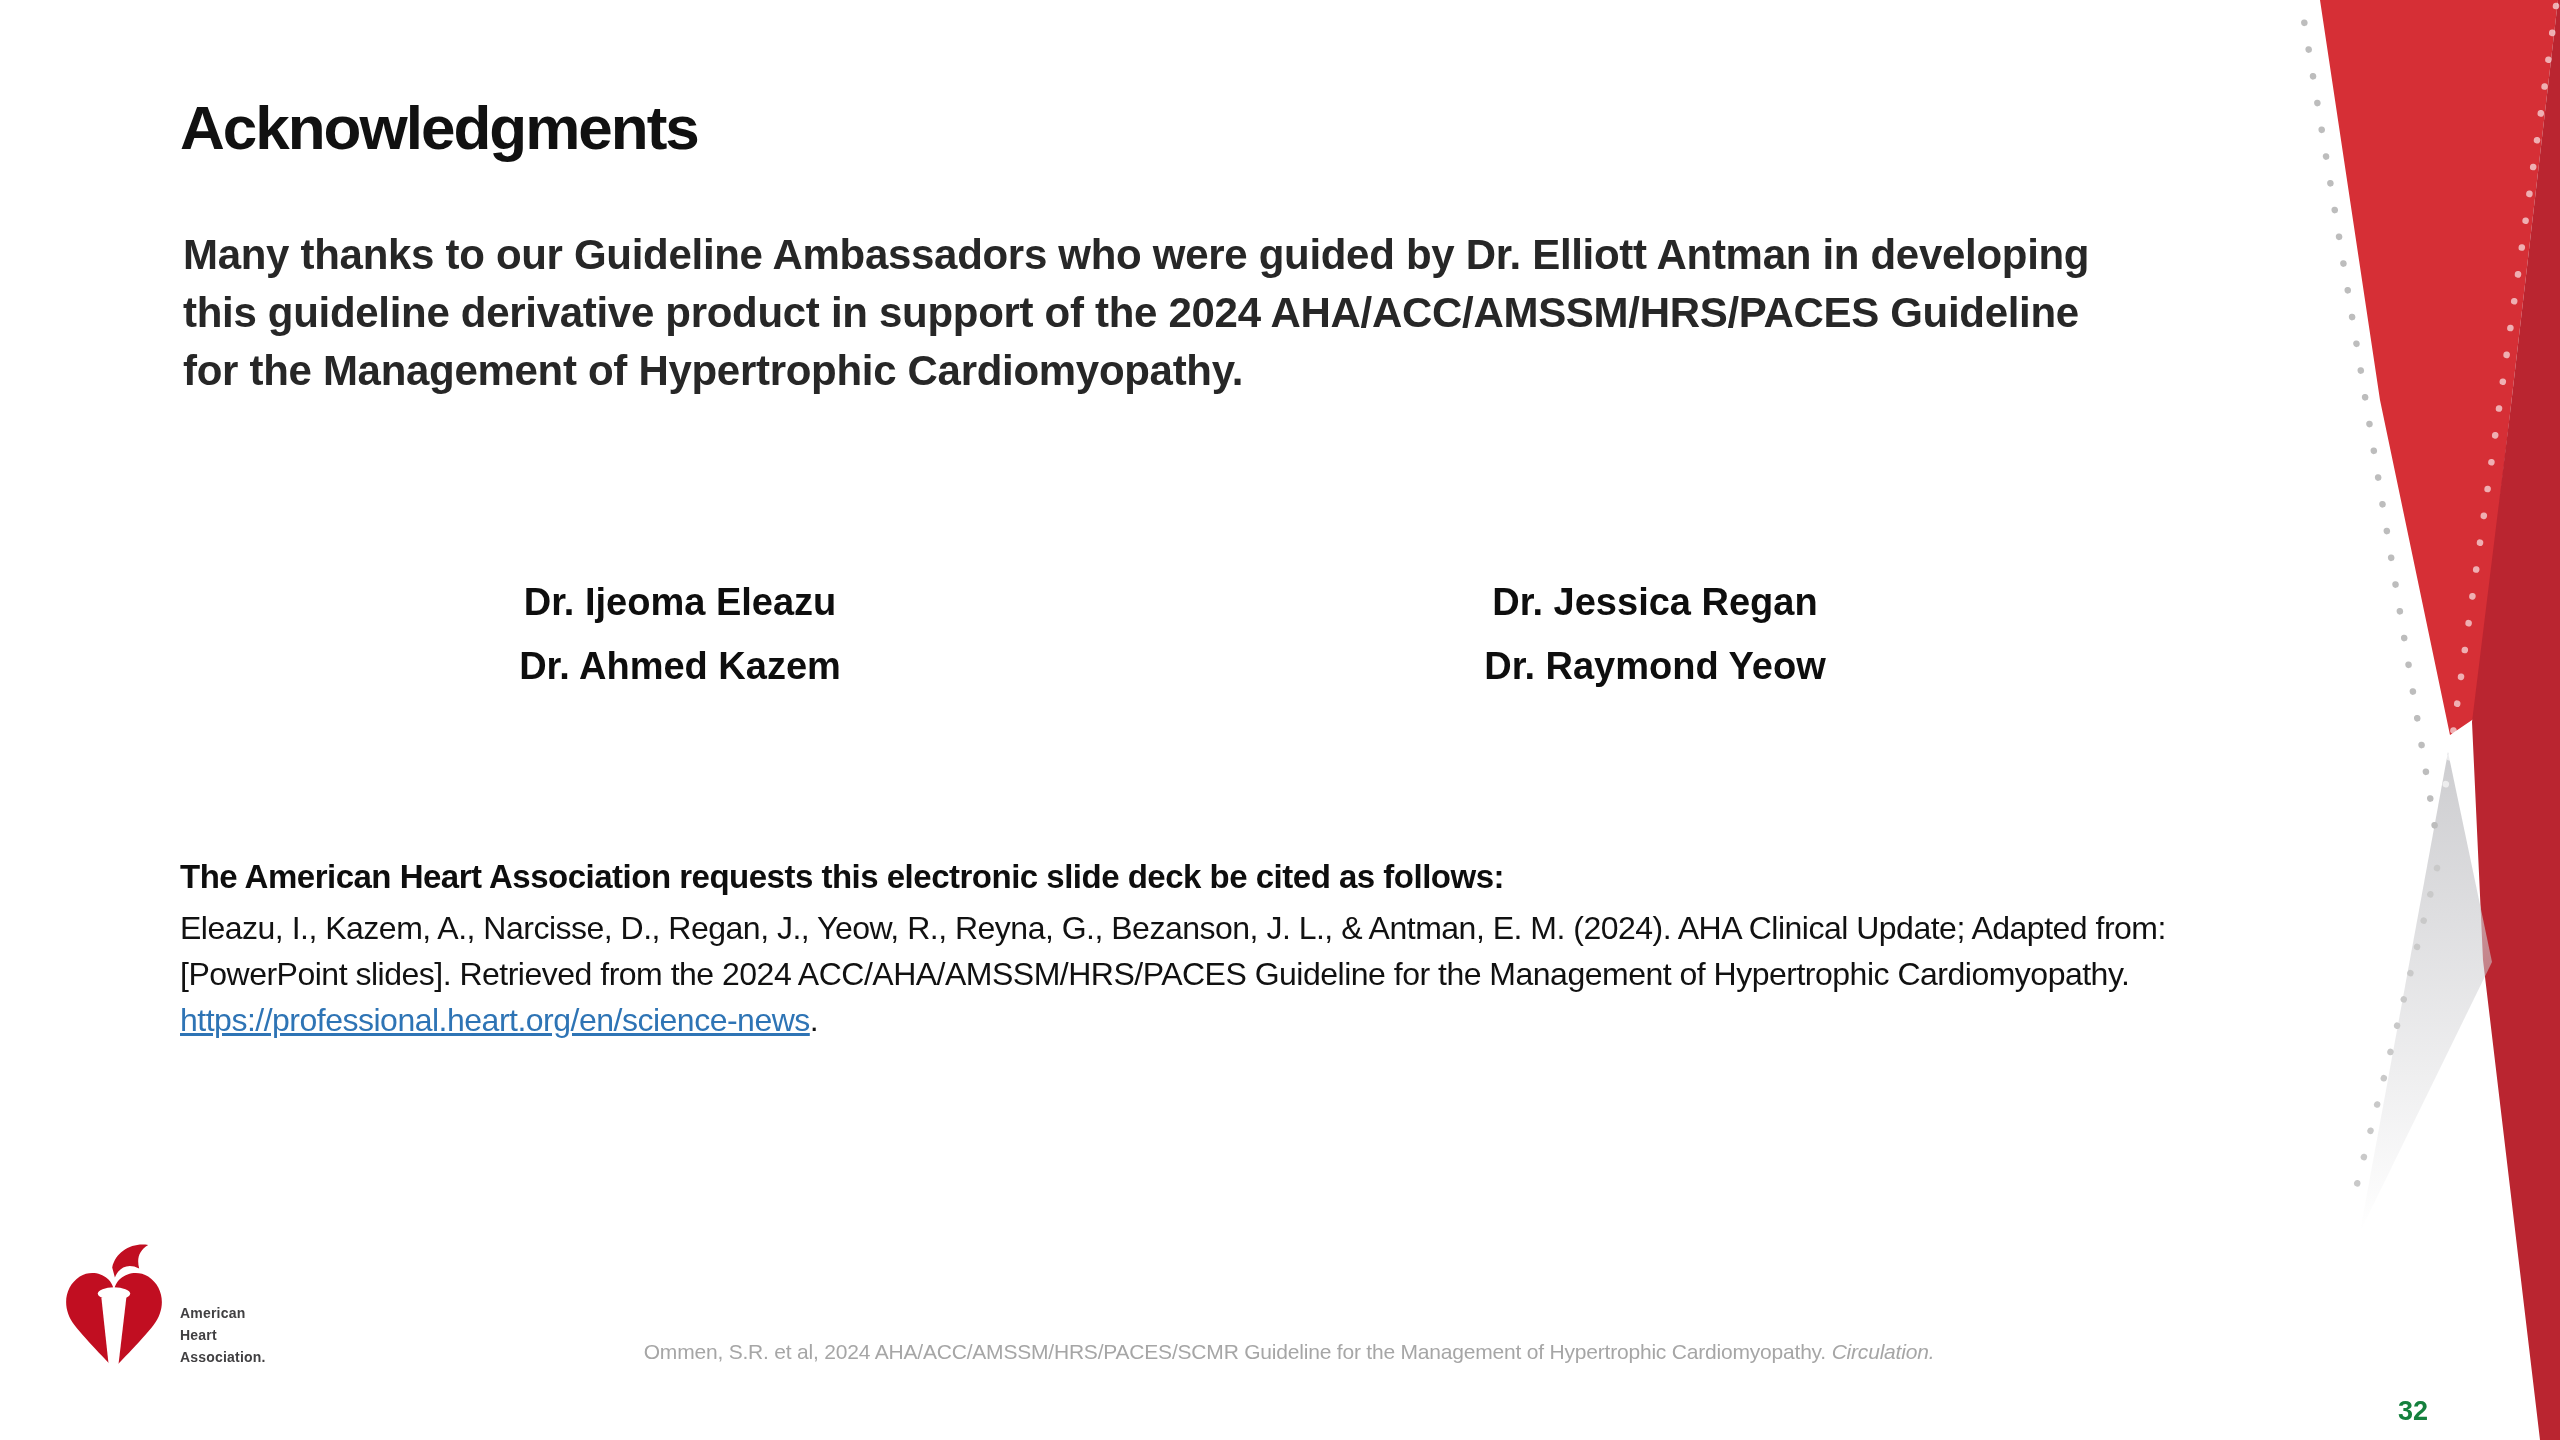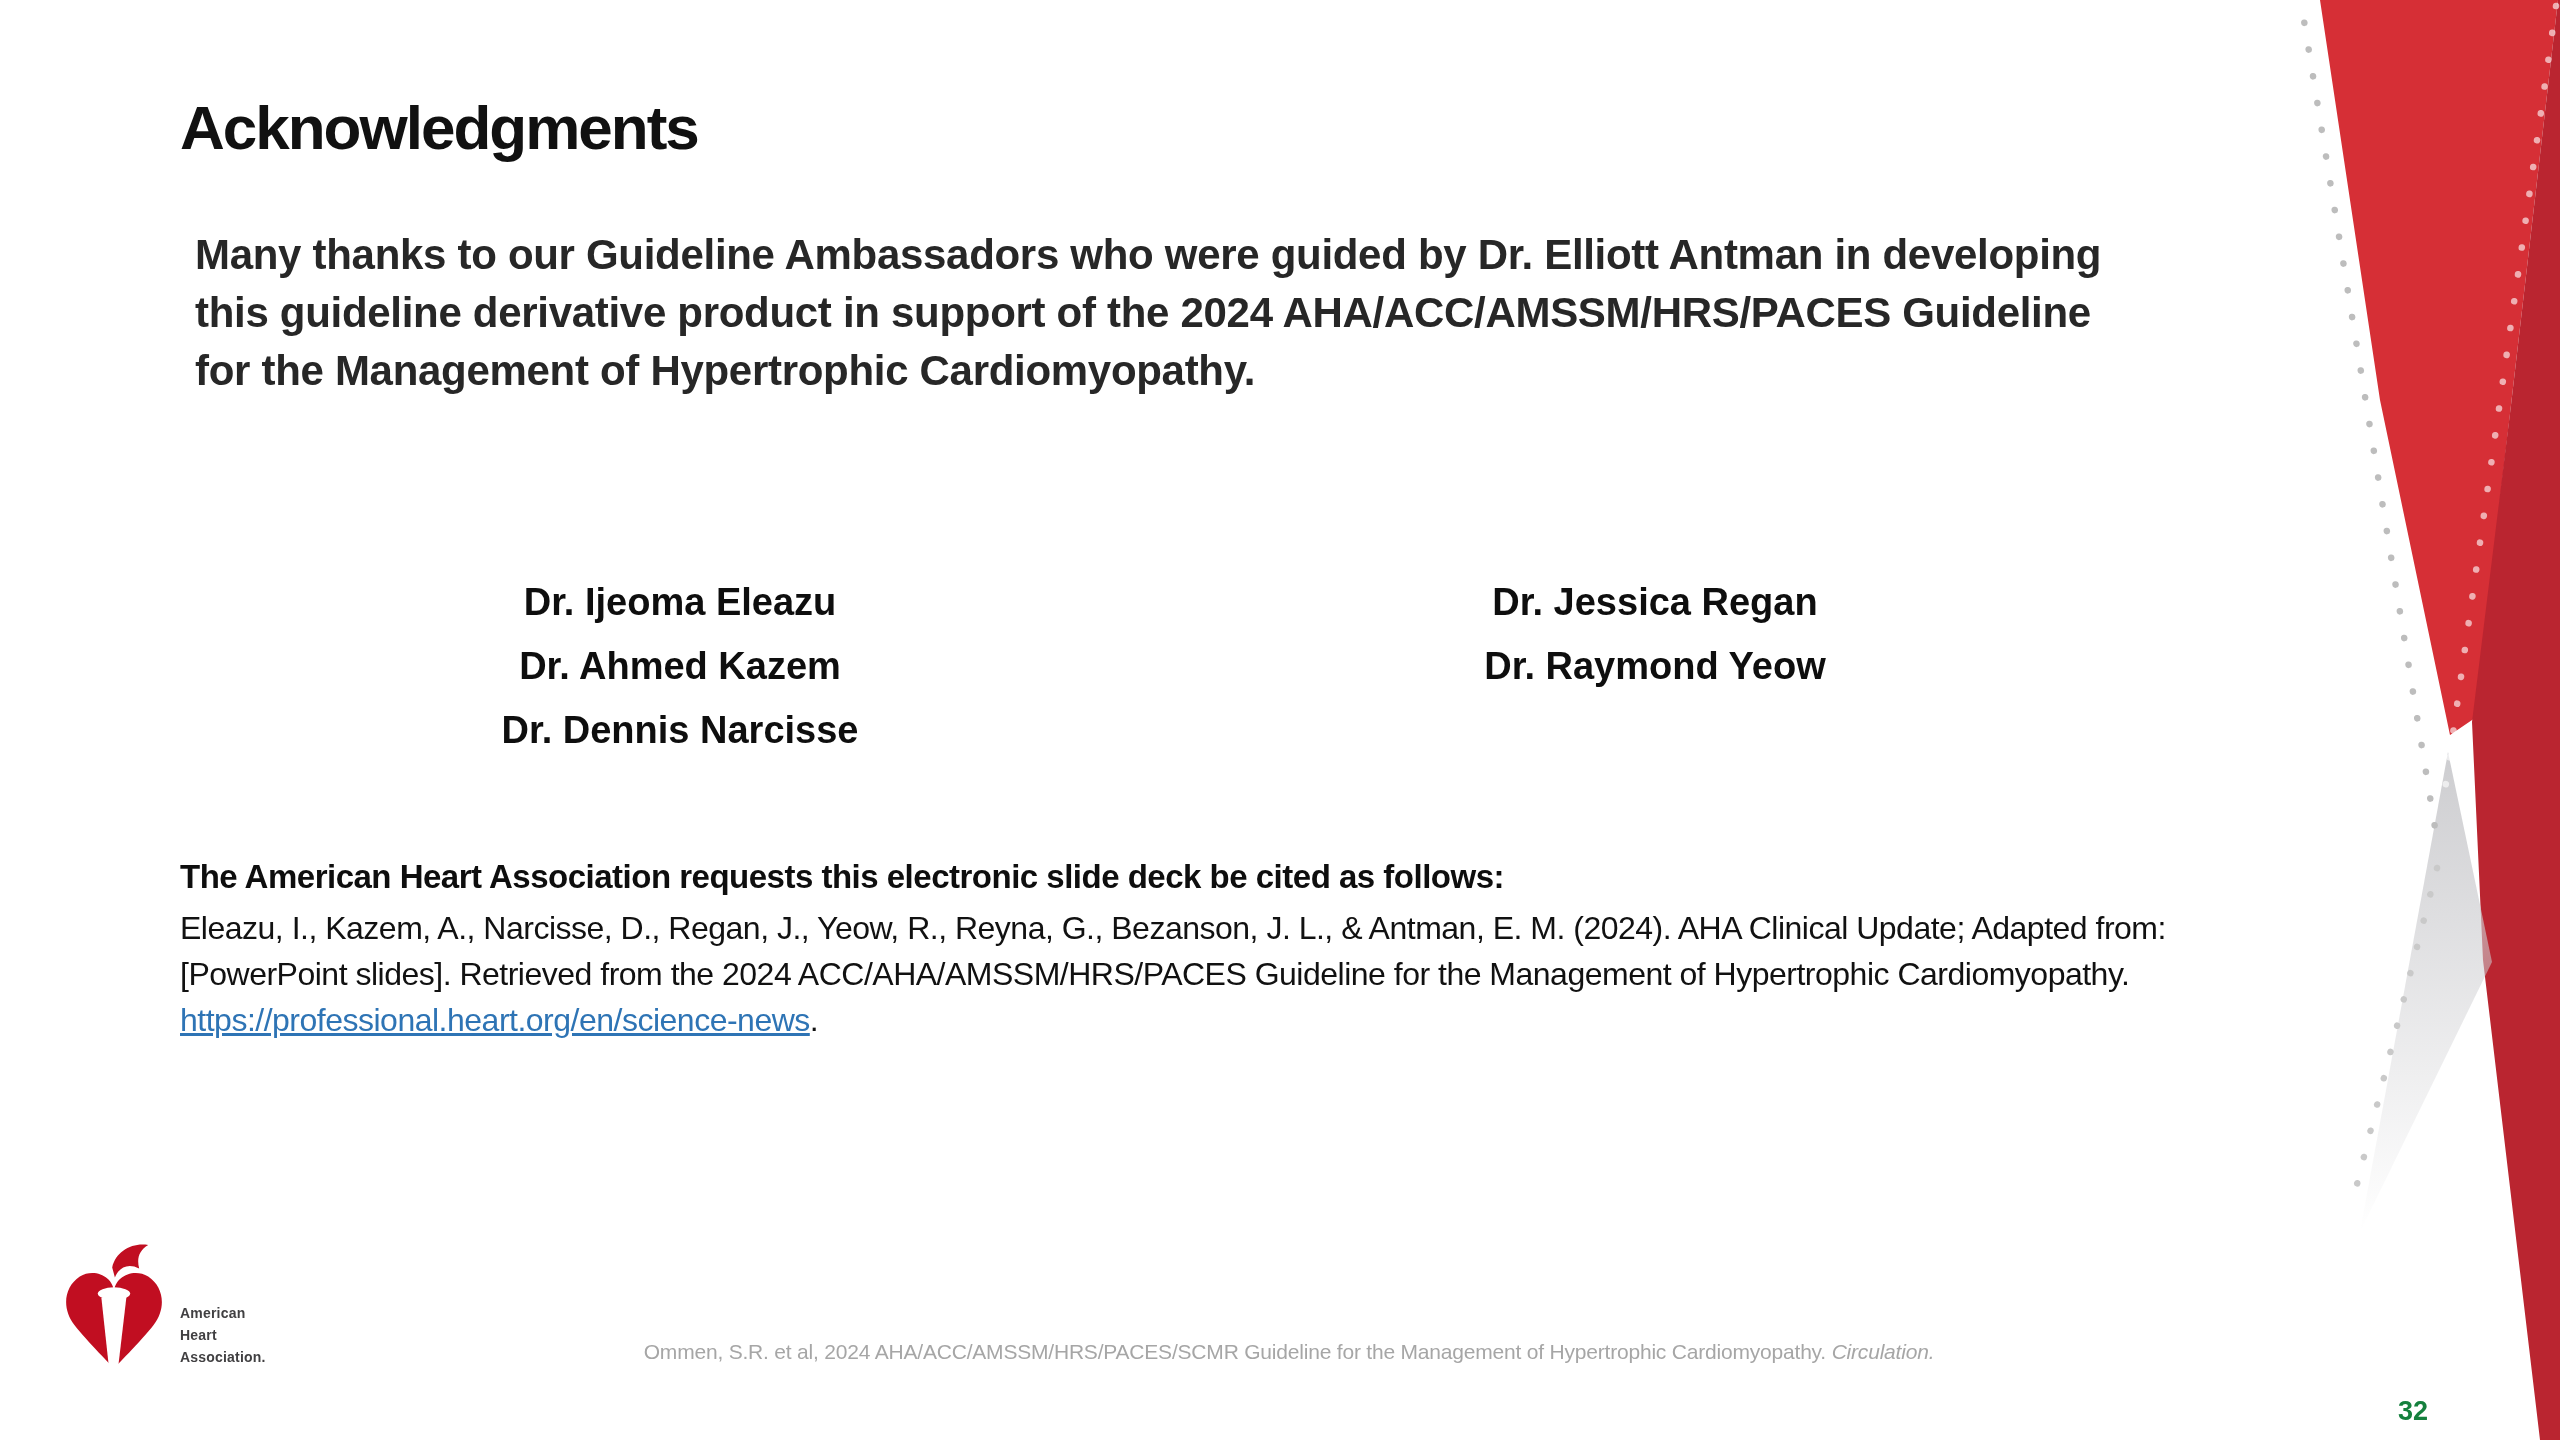--- a/index.html
+++ b/index.html
@@ -16,21 +16,21 @@
   
   .title{
     position:absolute;left:180px;top:92px;
     font-size:62px;font-weight:bold;letter-spacing:-2px;
     color:#111;
   }
   
   .intro{
     position:absolute;left:183px;top:226px;width:1935px;
     font-size:42px;font-weight:600;line-height:58px;
-    color:#272727;letter-spacing:-0.3px;margin-left:12px;
+    color:#272727;letter-spacing:-0.3px;
   }
   
   .names-left,.names-right{
     position:absolute;top:570px;width:540px;text-align:center;
     font-size:38px;font-weight:bold;color:#0e0e0e;
   }
   .names-left{left:410px;}
   .names-right{left:1385px;}
   .name-row{line-height:64px;}
   
@@ -83,21 +83,20 @@
     <line x1="316" y1="6" x2="205" y2="790" stroke="#ffffff" stroke-opacity="0.62" stroke-width="6.5" stroke-linecap="round" stroke-dasharray="0.1 27"></line>
   </svg>
 
   <div class="title">Acknowledgments</div>
 
   <div class="intro">Many thanks to our Guideline Ambassadors who were guided by Dr. Elliott Antman in developing this guideline derivative product in support of the 2024 AHA/ACC/AMSSM/HRS/PACES Guideline for the Management of Hypertrophic Cardiomyopathy.</div>
 
   <div class="names-left">
     <div class="name-row">Dr. Ijeoma Eleazu</div>
     <div class="name-row">Dr. Ahmed Kazem</div>
-    <div class="name-row">Dr. Dennis Narcisse</div>
   </div>
   <div class="names-right">
     <div class="name-row">Dr. Jessica Regan</div>
     <div class="name-row">Dr. Raymond Yeow</div>
   </div>
 
   <div class="cit-head">The American Heart Association requests this electronic slide deck be cited as follows:</div>
   <div class="cit-body"><span>Eleazu, I., Kazem, A., Narcisse, D., Regan, J., Yeow, R., Reyna, G., Bezanson, J. L., &amp; Antman, E. M. (2024).  AHA Clinical Update; Adapted from: [PowerPoint slides]. Retrieved from the 2024 ACC/AHA/AMSSM/HRS/PACES Guideline for the Management of Hypertrophic Cardiomyopathy. </span><a href="#">https://professional.heart.org/en/science-news</a><span>.</span></div>
 
   <div class="logo">

